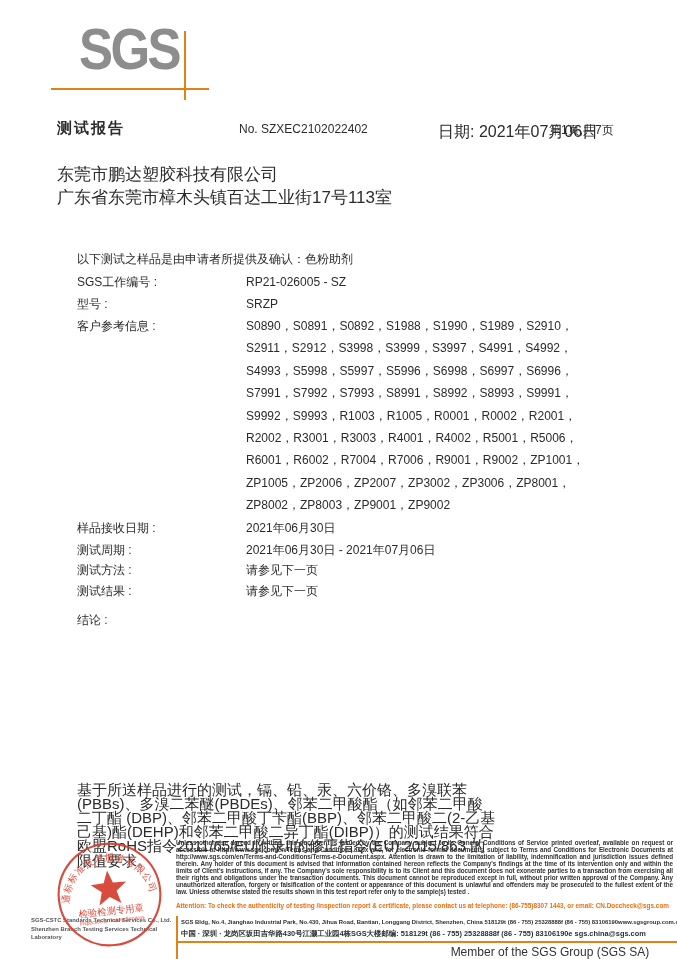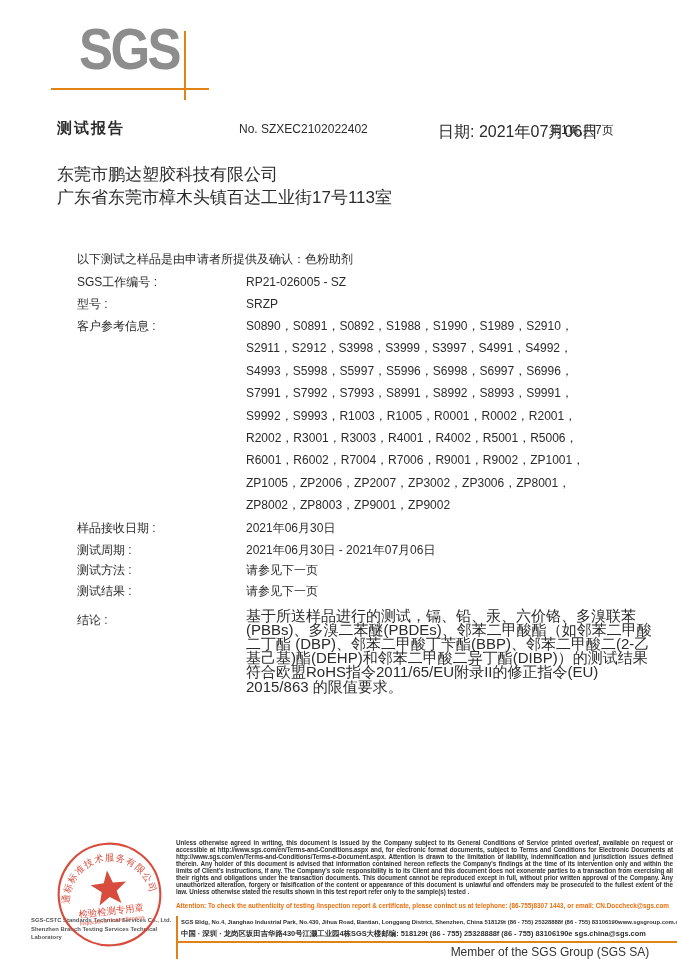--- a/index.html
+++ b/index.html
@@ -28,21 +28,21 @@
 
   .applicant{position:absolute;left:57px;top:163px;font-size:17px;line-height:23px;}
 
   
   .main{position:absolute;left:57px;top:248px;width:585px;font-size:12px;margin-left:20px;}
   .intro{height:23px;line-height:23px;}
   .row{display:flex;align-items:flex-start;}
   .lbl{width:169px;flex:0 0 169px;line-height:22px;}
   .val{flex:1;line-height:22px;}
   .val-lines div{line-height:22.4px;white-space:nowrap;}
-  .row.conclusion{margin-top:2px;}
+  .row.conclusion{margin-top:2px;flex-direction:column;}
   .row.conclusion .val{font-size:15px;line-height:14.2px;max-width:420px;padding-top:5px;}
   .row.conclusion .lbl{padding-top:5px;}
   .tight .lbl,.tight .val{line-height:19px;}
 
   
   .legal{
     position:absolute;left:176px;top:839px;width:497px;
     font-size:6.3px;line-height:7px;color:#333;font-weight:600;
     text-align:justify;letter-spacing:-.05px;
   }

